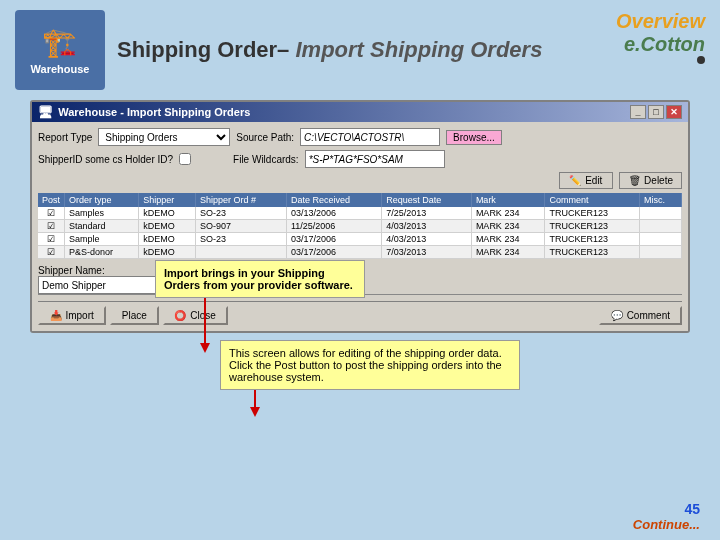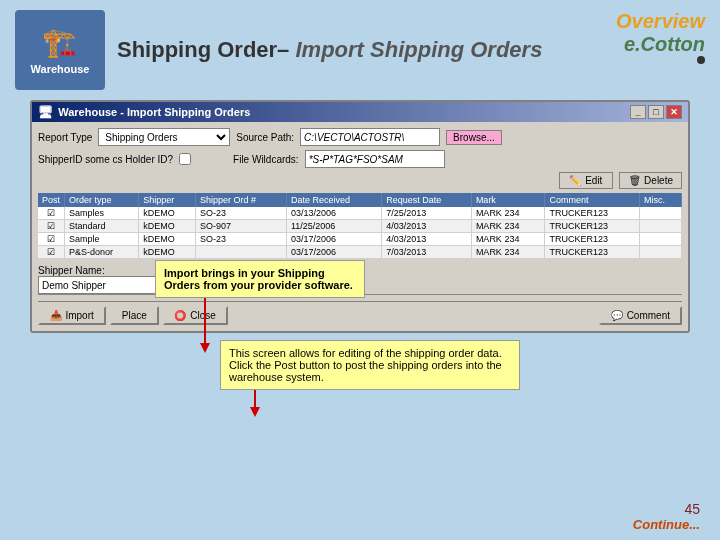--- a/index.html
+++ b/index.html
@@ -323,22 +323,22 @@
     
     .footer {
       position: absolute;
       bottom: 8px;
       right: 20px;
       text-align: right;
     }
 
     .footer-num {
       font-size: 14px;
-      color: #7f1d1d;
-      font-weight: normal;
+      color: #1d4ed8;
+      font-weight: bold;
     }
 
     .footer-continue {
       font-size: 13px;
       color: #cc4400;
       font-weight: bold;
       font-style: italic;
     }
 
     .divider-line {

